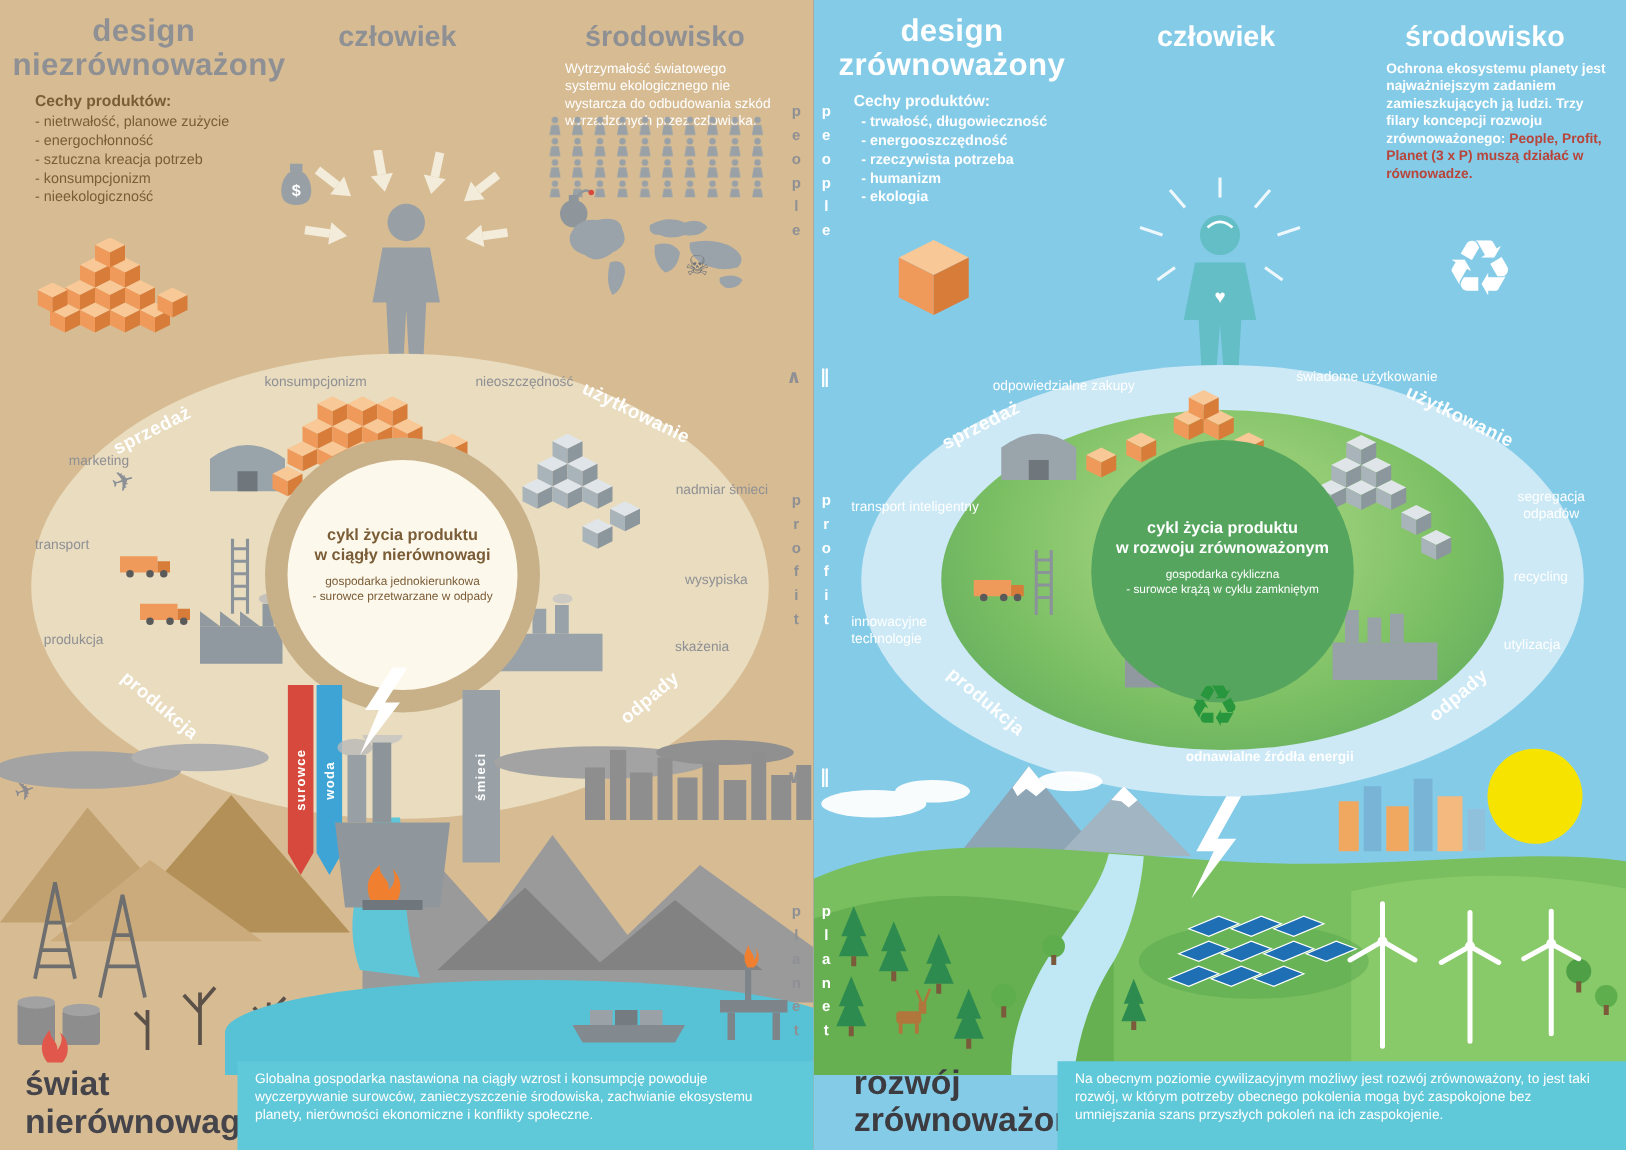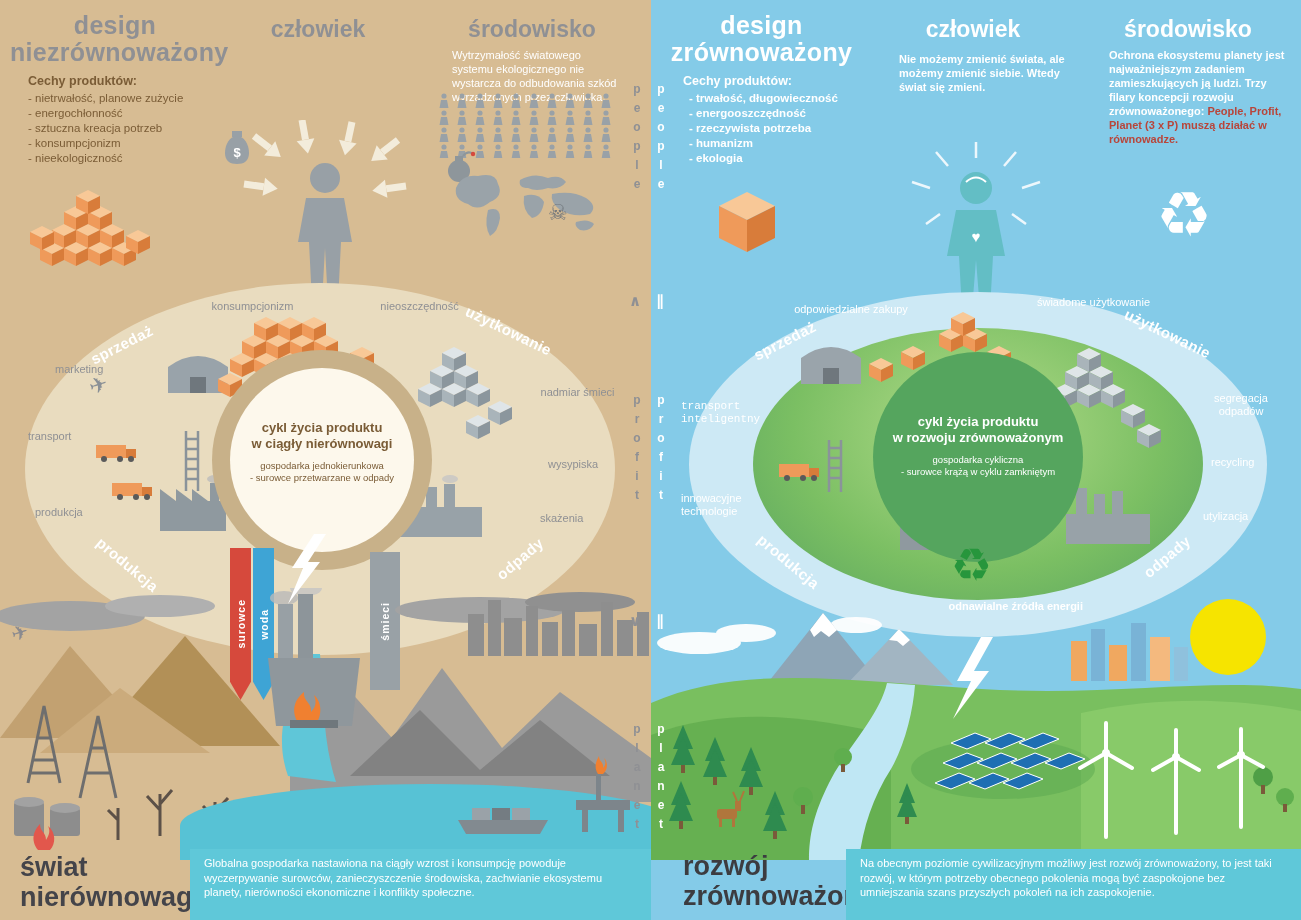--- a/index.html
+++ b/index.html
@@ -354,21 +354,20 @@
 
     <div class="abs t-white bold" style="left:32px;top:74px;width:195px;">
       <div class="feat-head">Cechy produktów:</div>
       <div class="feat-item" style="padding-left:6px;">- trwałość, długowieczność</div>
       <div class="feat-item" style="padding-left:6px;">- energooszczędność</div>
       <div class="feat-item" style="padding-left:6px;">- rzeczywista potrzeba</div>
       <div class="feat-item" style="padding-left:6px;">- humanizm</div>
       <div class="feat-item" style="padding-left:6px;">- ekologia</div>
     </div>
 
-    <div class="abs body-txt t-white bold" style="left:248px;top:52px;width:170px;">Nie możemy zmienić świata, ale możemy zmienić siebie. Wtedy świat się zmieni.</div>
     <div class="abs body-txt bold" style="left:458px;top:48px;width:182px;">
       <span class="t-white">Ochrona ekosystemu planety jest najważniejszym zadaniem zamieszkujących ją ludzi. Trzy filary koncepcji rozwoju zrównoważonego:</span>
       <span style="color:#b8453a;">People, Profit, Planet (3 x P) muszą działać w równowadze.</span>
     </div>
 
     <svg class="abs" style="left:62px;top:188px;" width="70" height="70" viewBox="0 0 70 70">
       <polygon points="6,18 34,4 62,18 34,32" fill="#f8c897"></polygon>
       <polygon points="6,18 34,32 34,64 6,50" fill="#ef9a5a"></polygon>
       <polygon points="34,32 62,18 62,50 34,64" fill="#d87c3a"></polygon>
     </svg>
@@ -463,21 +462,21 @@
 
     <div class="abs" style="left:300px;top:538px;font-size:46px;color:#27963c;">♻</div>
 
     <div class="abs ring-word" style="left:100px;top:332px;transform:rotate(-27deg);">sprzedaż</div>
     <div class="abs ring-word" style="left:470px;top:325px;transform:rotate(26deg);">użytkowanie</div>
     <div class="abs ring-word" style="left:100px;top:553px;transform:rotate(40deg);">produkcja</div>
     <div class="abs ring-word" style="left:488px;top:548px;transform:rotate(-40deg);">odpady</div>
 
     <div class="abs sm-lbl t-white" style="left:140px;top:303px;width:120px;text-align:center;">odpowiedzialne zakupy</div>
     <div class="abs sm-lbl t-white" style="left:385px;top:296px;width:115px;text-align:center;">świadome użytkowanie</div>
-    <div class="abs sm-lbl t-white" style="left:30px;top:400px;width:105px;font-family:Liberation Mono, monospace;">transport inteligentny</div>
+    <div class="abs sm-lbl t-white" style="left:30px;top:400px;width:105px;">transport inteligentny</div>
     <div class="abs sm-lbl t-white" style="left:30px;top:492px;width:110px;">innowacyjne technologie</div>
     <div class="abs sm-lbl t-white" style="left:545px;top:392px;width:90px;text-align:center;">segregacja odpadów</div>
     <div class="abs sm-lbl t-white" style="left:560px;top:456px;">recycling</div>
     <div class="abs sm-lbl t-white" style="left:552px;top:510px;">utylizacja</div>
 
     <svg class="abs" style="left:0;top:585px;" width="650" height="275" viewBox="0 0 650 275">
       <circle cx="577" cy="52" r="38" fill="#f6e400"></circle>
       <g fill="#fff" opacity=".95">
         <ellipse cx="48" cy="58" rx="42" ry="11"></ellipse>
           <ellipse cx="95" cy="48" rx="30" ry="9"></ellipse>

